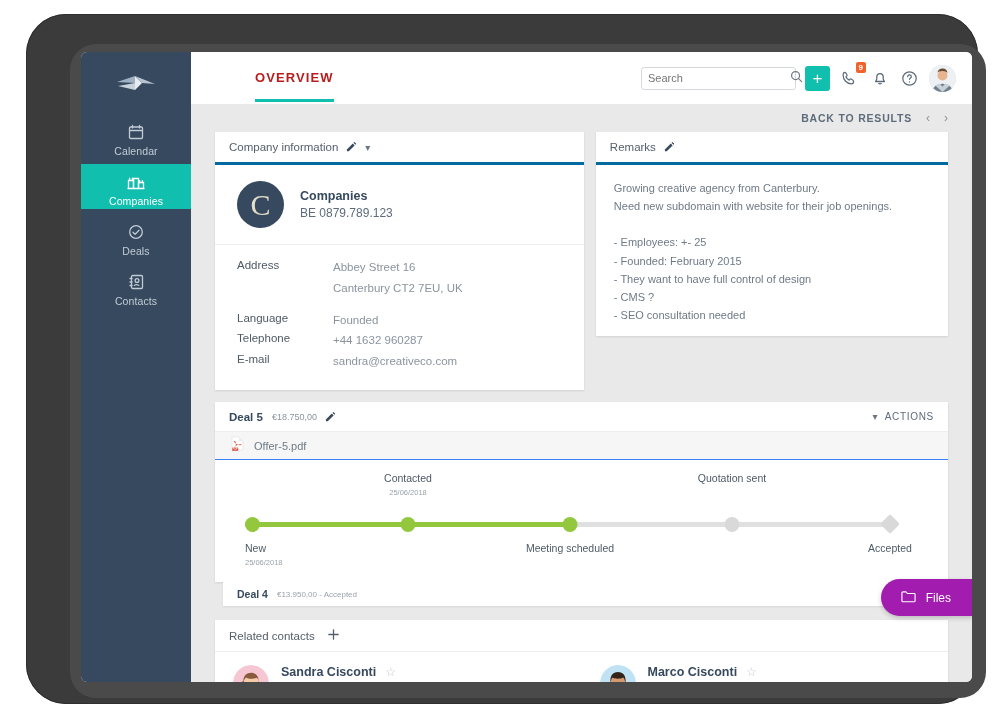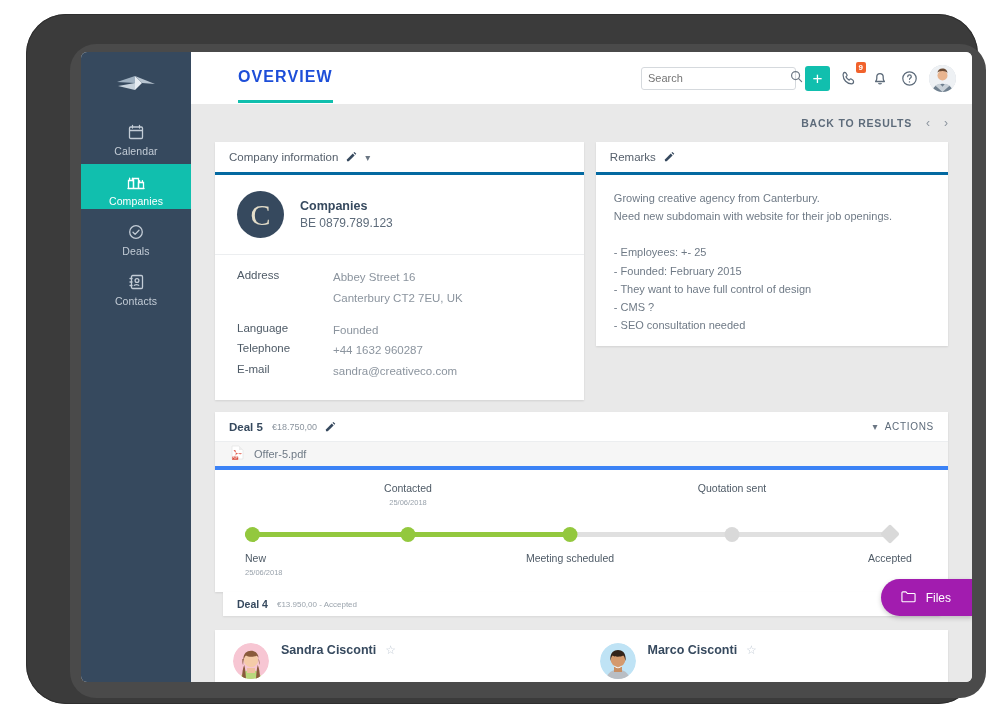--- a/index.html
+++ b/index.html
@@ -54,22 +54,22 @@
   .nav-icon { height: 17px; display: flex; align-items: center; }
 
   
   #topbar {
     position: absolute; left: 110px; top: 0;
     width: 781px; height: 52px;
     background: #ffffff;
     display: flex; align-items: center;
   }
   #tab-overview {
-    margin-left: 47px; font-size: 16px; font-weight: bold;
-    color: #1d4ed8; letter-spacing: 1.1px; position: relative; cursor: pointer;
+    margin-left: 64px; font-size: 13px; font-weight: bold;
+    color: #b91c1c; letter-spacing: 1.1px; position: relative; cursor: pointer;
     padding-bottom: 2px;
   }
   #tab-overview::after {
     content: ""; position: absolute; left: 0; right: 0; bottom: -15px;
     height: 3px; background: #11bfae;
   }
   #topbar-right { margin-left: auto; display: flex; align-items: center; margin-right: 16px; gap: 9px; }
   #search-box {
     width: 155px; height: 23px; border: 1px solid #d5d9dd; border-radius: 3px;
     display: flex; align-items: center; padding: 0 6px; background: #fff;
@@ -94,21 +94,21 @@
     background: #d7dde3; position: relative;
   }
 
   
   #content {
     position: absolute; left: 110px; top: 52px;
     width: 781px; height: 578px; background: #e9e9e9;
     overflow: hidden;
   }
   #backbar {
-    height: 38px; display: flex; align-items: center; justify-content: flex-end;
+    height: 28px; display: flex; align-items: center; justify-content: flex-end;
     padding-right: 24px; gap: 14px;
   }
   #back-to-results { font-size: 10.5px; font-weight: bold; color: #5d6b7a; letter-spacing: .8px; cursor: pointer; }
   .pager-arrow { font-size: 12px; color: #8b949e; cursor: pointer; }
 
   .card { background: #ffffff; box-shadow: 0 1px 2px rgba(0,0,0,.10); }
   .card-header {
     height: 33px; display: flex; align-items: center; padding: 0 14px;
     border-bottom: 3px solid #0369a1; gap: 8px;
   }
@@ -138,21 +138,21 @@
 
   
   #deal-card { margin: 12px 24px 0; }
   #deal-header { height: 30px; display: flex; align-items: center; padding: 0 14px; border-bottom: 1px solid #eceef0; }
   #deal-title { font-size: 11.5px; font-weight: bold; color: #36495e; }
   #deal-amount { font-size: 9px; color: #8b949e; margin-left: 9px; }
   #deal-actions { margin-left: auto; display: flex; align-items: center; gap: 7px; cursor: pointer; }
   #actions-label { font-size: 10px; font-weight: normal; color: #5d6b7a; letter-spacing: .7px; }
   #deal-file-row {
     height: 28px; display: flex; align-items: center; gap: 10px;
-    padding: 0 16px; background: #f6f6f6; border-bottom: 4px solid #3b82f6;
+    padding: 0 16px; background: #f6f6f6; border-bottom: 1px solid #3b82f6;
   }
   #pdf-name { font-size: 11px; color: #6f7a86; }
 
   
   #stepper { height: 122px; position: relative; padding: 0 26px; }
   #track { position: absolute; left: 30px; right: 60px; top: 62px; height: 5px; background: #e0e0e0; border-radius: 3px; }
   #track-fill { position: absolute; left: 0; top: 0; height: 5px; width: 51%; background: #93c83e; border-radius: 3px; }
   .step { position: absolute; top: 0; transform: translateX(-50%); text-align: center; width: 150px; }
   .node { width: 15px; height: 15px; border-radius: 50%; background: #d9d9d9; position: absolute; top: 57px; left: 50%;
           transform: translateX(-50%); cursor: pointer; }
@@ -445,20 +445,28 @@
           </div>
         </div>
       </div>
 
       <div id="deal4-row">
         <span id="deal4-title">Deal 4</span>
         <span id="deal4-sub">€13.950,00 - Accepted</span>
       </div>
 
       <div class="card" id="contacts-card">
+        <div id="contacts-header">
+          <span class="card-title">Related contacts</span>
+          <span>
+            <svg width="13" height="13" viewBox="0 0 14 14" stroke="#56606c" stroke-width="1.4" stroke-linecap="round">
+              <path d="M7 2v10M2 7h10"></path>
+            </svg>
+          </span>
+        </div>
 
         <div id="contacts-list">
 
           <div class="contact">
 
             <div class="contact-avatar">
               <svg width="36" height="36" viewBox="0 0 36 36">
                 <circle cx="18" cy="18" r="18" fill="#f7c6d3"></circle>
                 <path d="M7 36c1.6-6 5.6-9 11-9s9.4 3 11 9z" fill="#b9d97d"></path>
                 <path d="M14 25h8v5h-8z" fill="#f0c0a0"></path>

